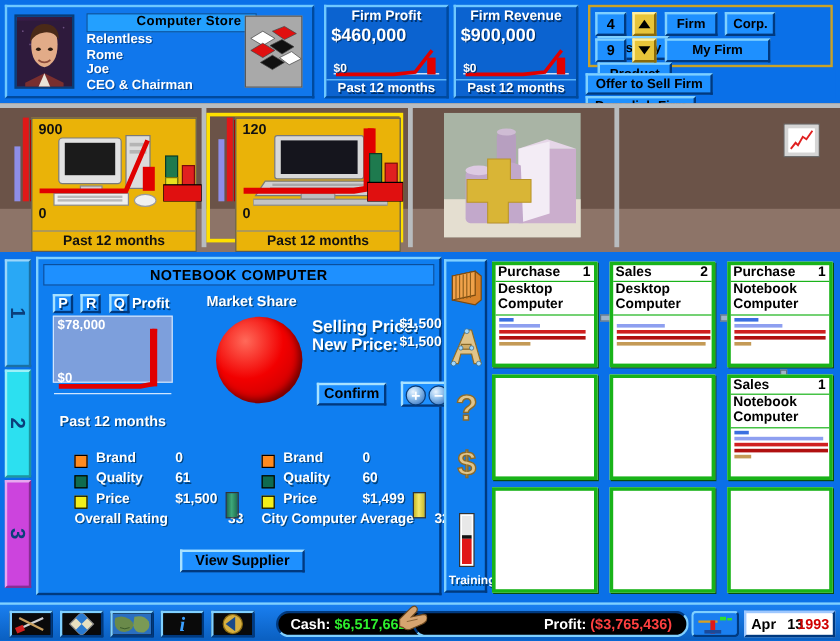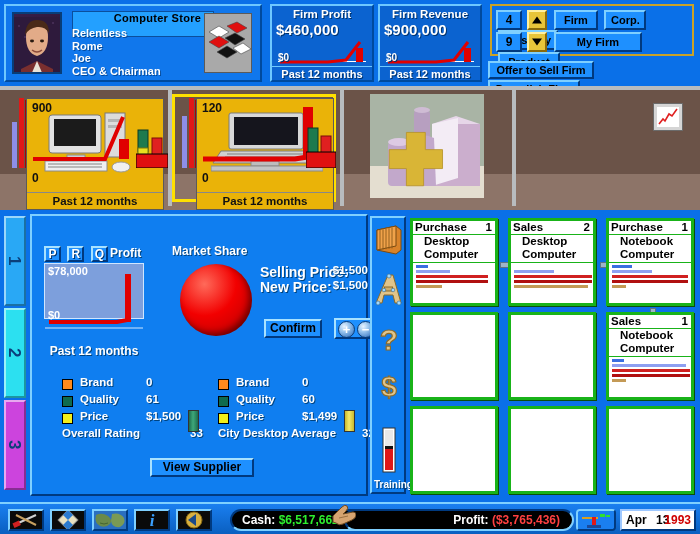--- a/index.html
+++ b/index.html
@@ -22,21 +22,21 @@
     background:#1077ec; border:2px solid; border-color:#6ec8ff #004a9e #004a9e #6ec8ff;
   }
   .ceo-portrait {
     position:absolute; left:6px; top:6px; width:50px; height:62px;
     border:2px solid #083d78;
     background: linear-gradient(160deg,#3a1f4a 0%,#2b1639 40%,#35203f 100%);
     overflow:hidden;
   }
   .ceo-face { position:absolute; left:50%; top:56%; transform:translate(-50%,-50%); }
   .ceo-title {
-    position:absolute; left:66px; top:5px; width:142px; height:26px;
+    position:absolute; left:66px; top:5px; width:142px; height:16px;
     background:#23a0ff; border:1px solid #0b4f9c;
     color:#000; font-size:11px; font-weight:bold; text-align:center; line-height:13px;
     letter-spacing:0.3px;
     padding-left:29px;
   }
   .ceo-lines {
     position:absolute; left:66px; top:21px; color:#ffffff;
     font-size:11px; font-weight:bold; line-height:12.5px; text-shadow:1px 1px 0 #004a9e;
   }
   .ceo-logo {
@@ -220,21 +220,21 @@
 
   
   .deptgrid { position:absolute; left:408px; top:6px; width:288px; height:278px; }
   .dept {
     position:absolute; width:88px; height:88px;
     background:#fff; border:3px solid #19b319; box-shadow: 1px 1px 0 #0b4f0b;
   }
   .dept-hdr { position:relative; height:14px; border-bottom:1px solid #19b319; }
   .dept-hdr .t { position:absolute; left:2px; top:0; font-size:11.5px; font-weight:bold; color:#000; }
   .dept-hdr .n { position:absolute; right:3px; top:0; font-size:11.5px; font-weight:bold; color:#000; }
-  .dept-name { padding:0 11px; font-size:11.5px; font-weight:bold; color:#000; line-height:13px; }
+  .dept-name { padding:0 2px; font-size:11.5px; font-weight:bold; color:#000; line-height:13px; }
   .dept-sep { height:1px; background:#19b319; margin-top:1px; }
   .dbars { position:relative; margin:2px 3px 0 3px; }
   .dbar { height:3px; margin-bottom:2px; }
 
   
   .pipe { position:absolute; background:#9fb4c8; border:1px solid #5d7285; }
 
   
   .bottom { position:absolute; left:0; top:502px; width:700px; height:32px;
             background:linear-gradient(#1a7ff0,#0a5fc0); border-top:2px solid #7fd0ff; }
@@ -464,20 +464,21 @@
 
   <div class="main">
 
     <div class="floor-tabs">
       <div class="ftab t1">1</div>
       <div class="ftab t2">2</div>
       <div class="ftab t3">3</div>
     </div>
 
     <div class="detail">
+      <div class="detail-title">NOTEBOOK COMPUTER</div>
 
       <div class="prq">
         <span class="prq-btn">P</span>
         <span class="prq-btn">R</span>
         <span class="prq-btn">Q</span>
       </div>
       <div class="lbl profit-lbl">Profit</div>
       <div class="lbl ms-lbl">Market Share</div>
 
       <div class="profit-chart">
@@ -546,21 +547,21 @@
             <span class="sw" style="background:#0f6b4f"></span>
             <span class="sk">Quality</span>
             <span class="sv">60</span>
           </div>
           <div class="srow">
             <span class="sw" style="background:#f2ef1a"></span>
             <span class="sk">Price</span>
             <span class="sv">$1,499</span>
           </div>
           <div class="srow-total">
-            <span class="stk">City Desktop Average</span>
+            <span class="stk">City Computer Average</span>
             <span class="stv" style="left:144px">32</span>
           </div>
         </div>
         <div class="cyl c1"></div>
         <div class="cyl c2"></div>
       </div>
 
       <div class="view-supplier">View Supplier</div>
     </div>
 

